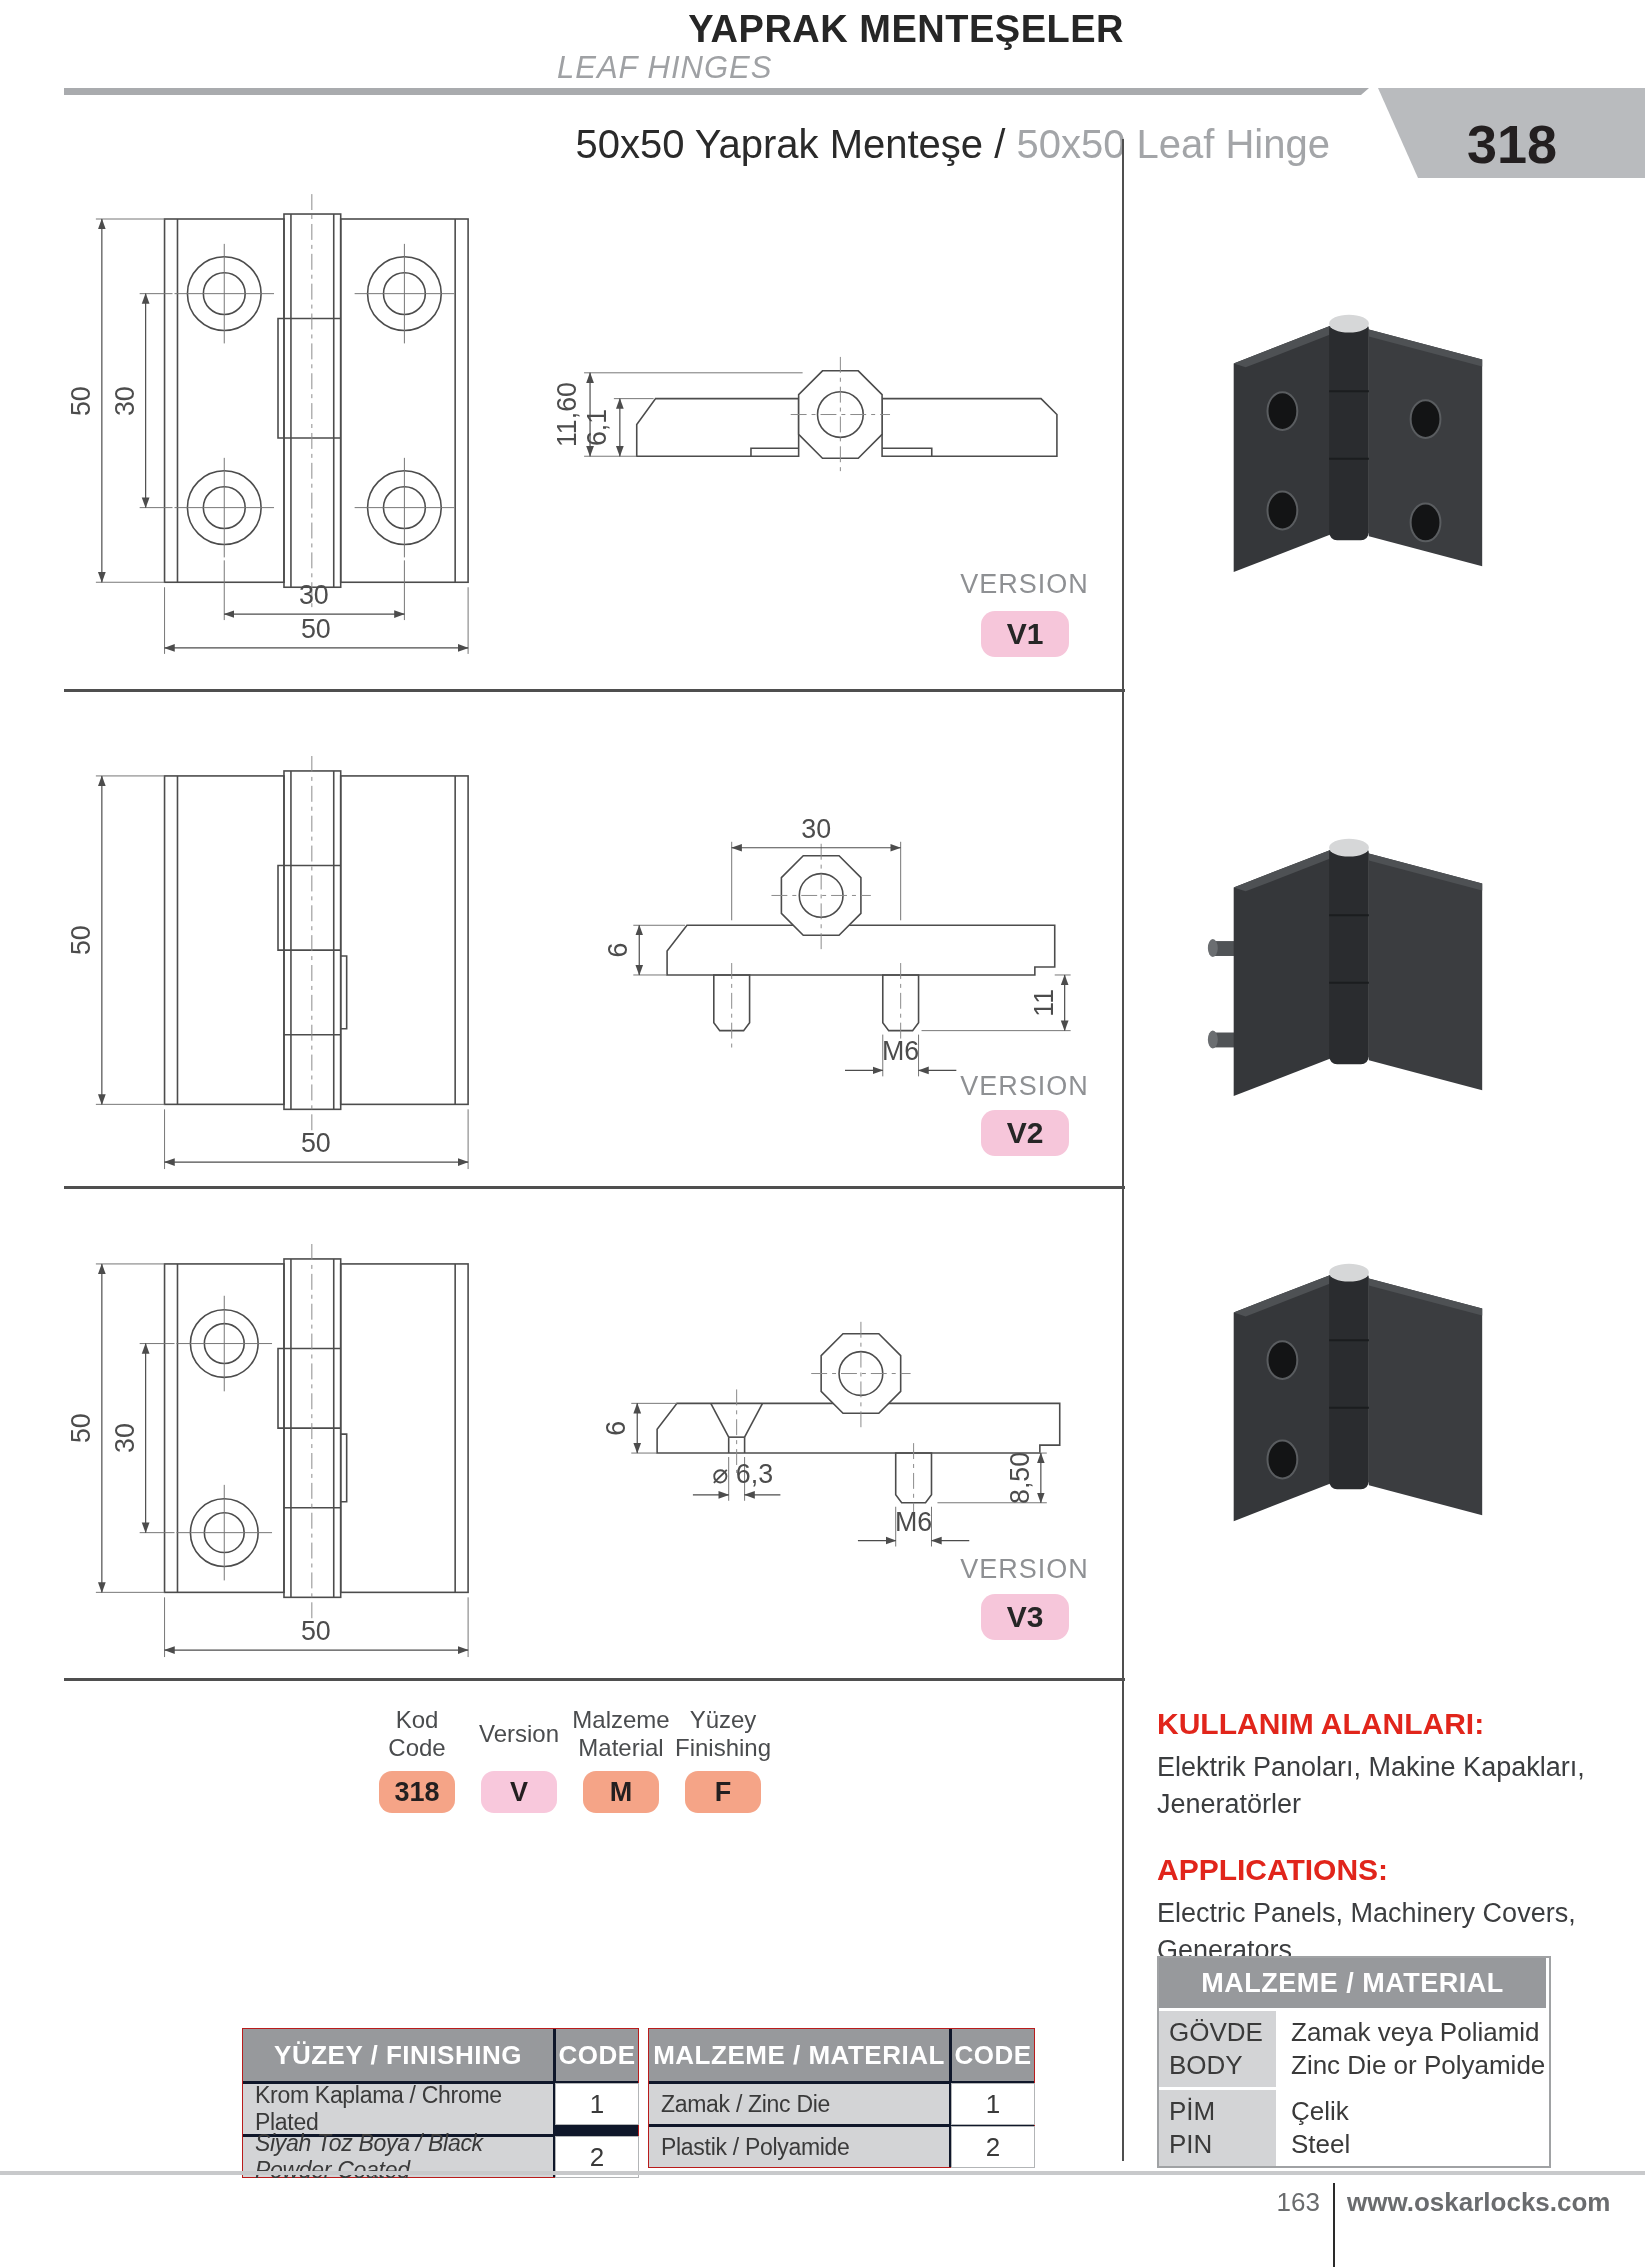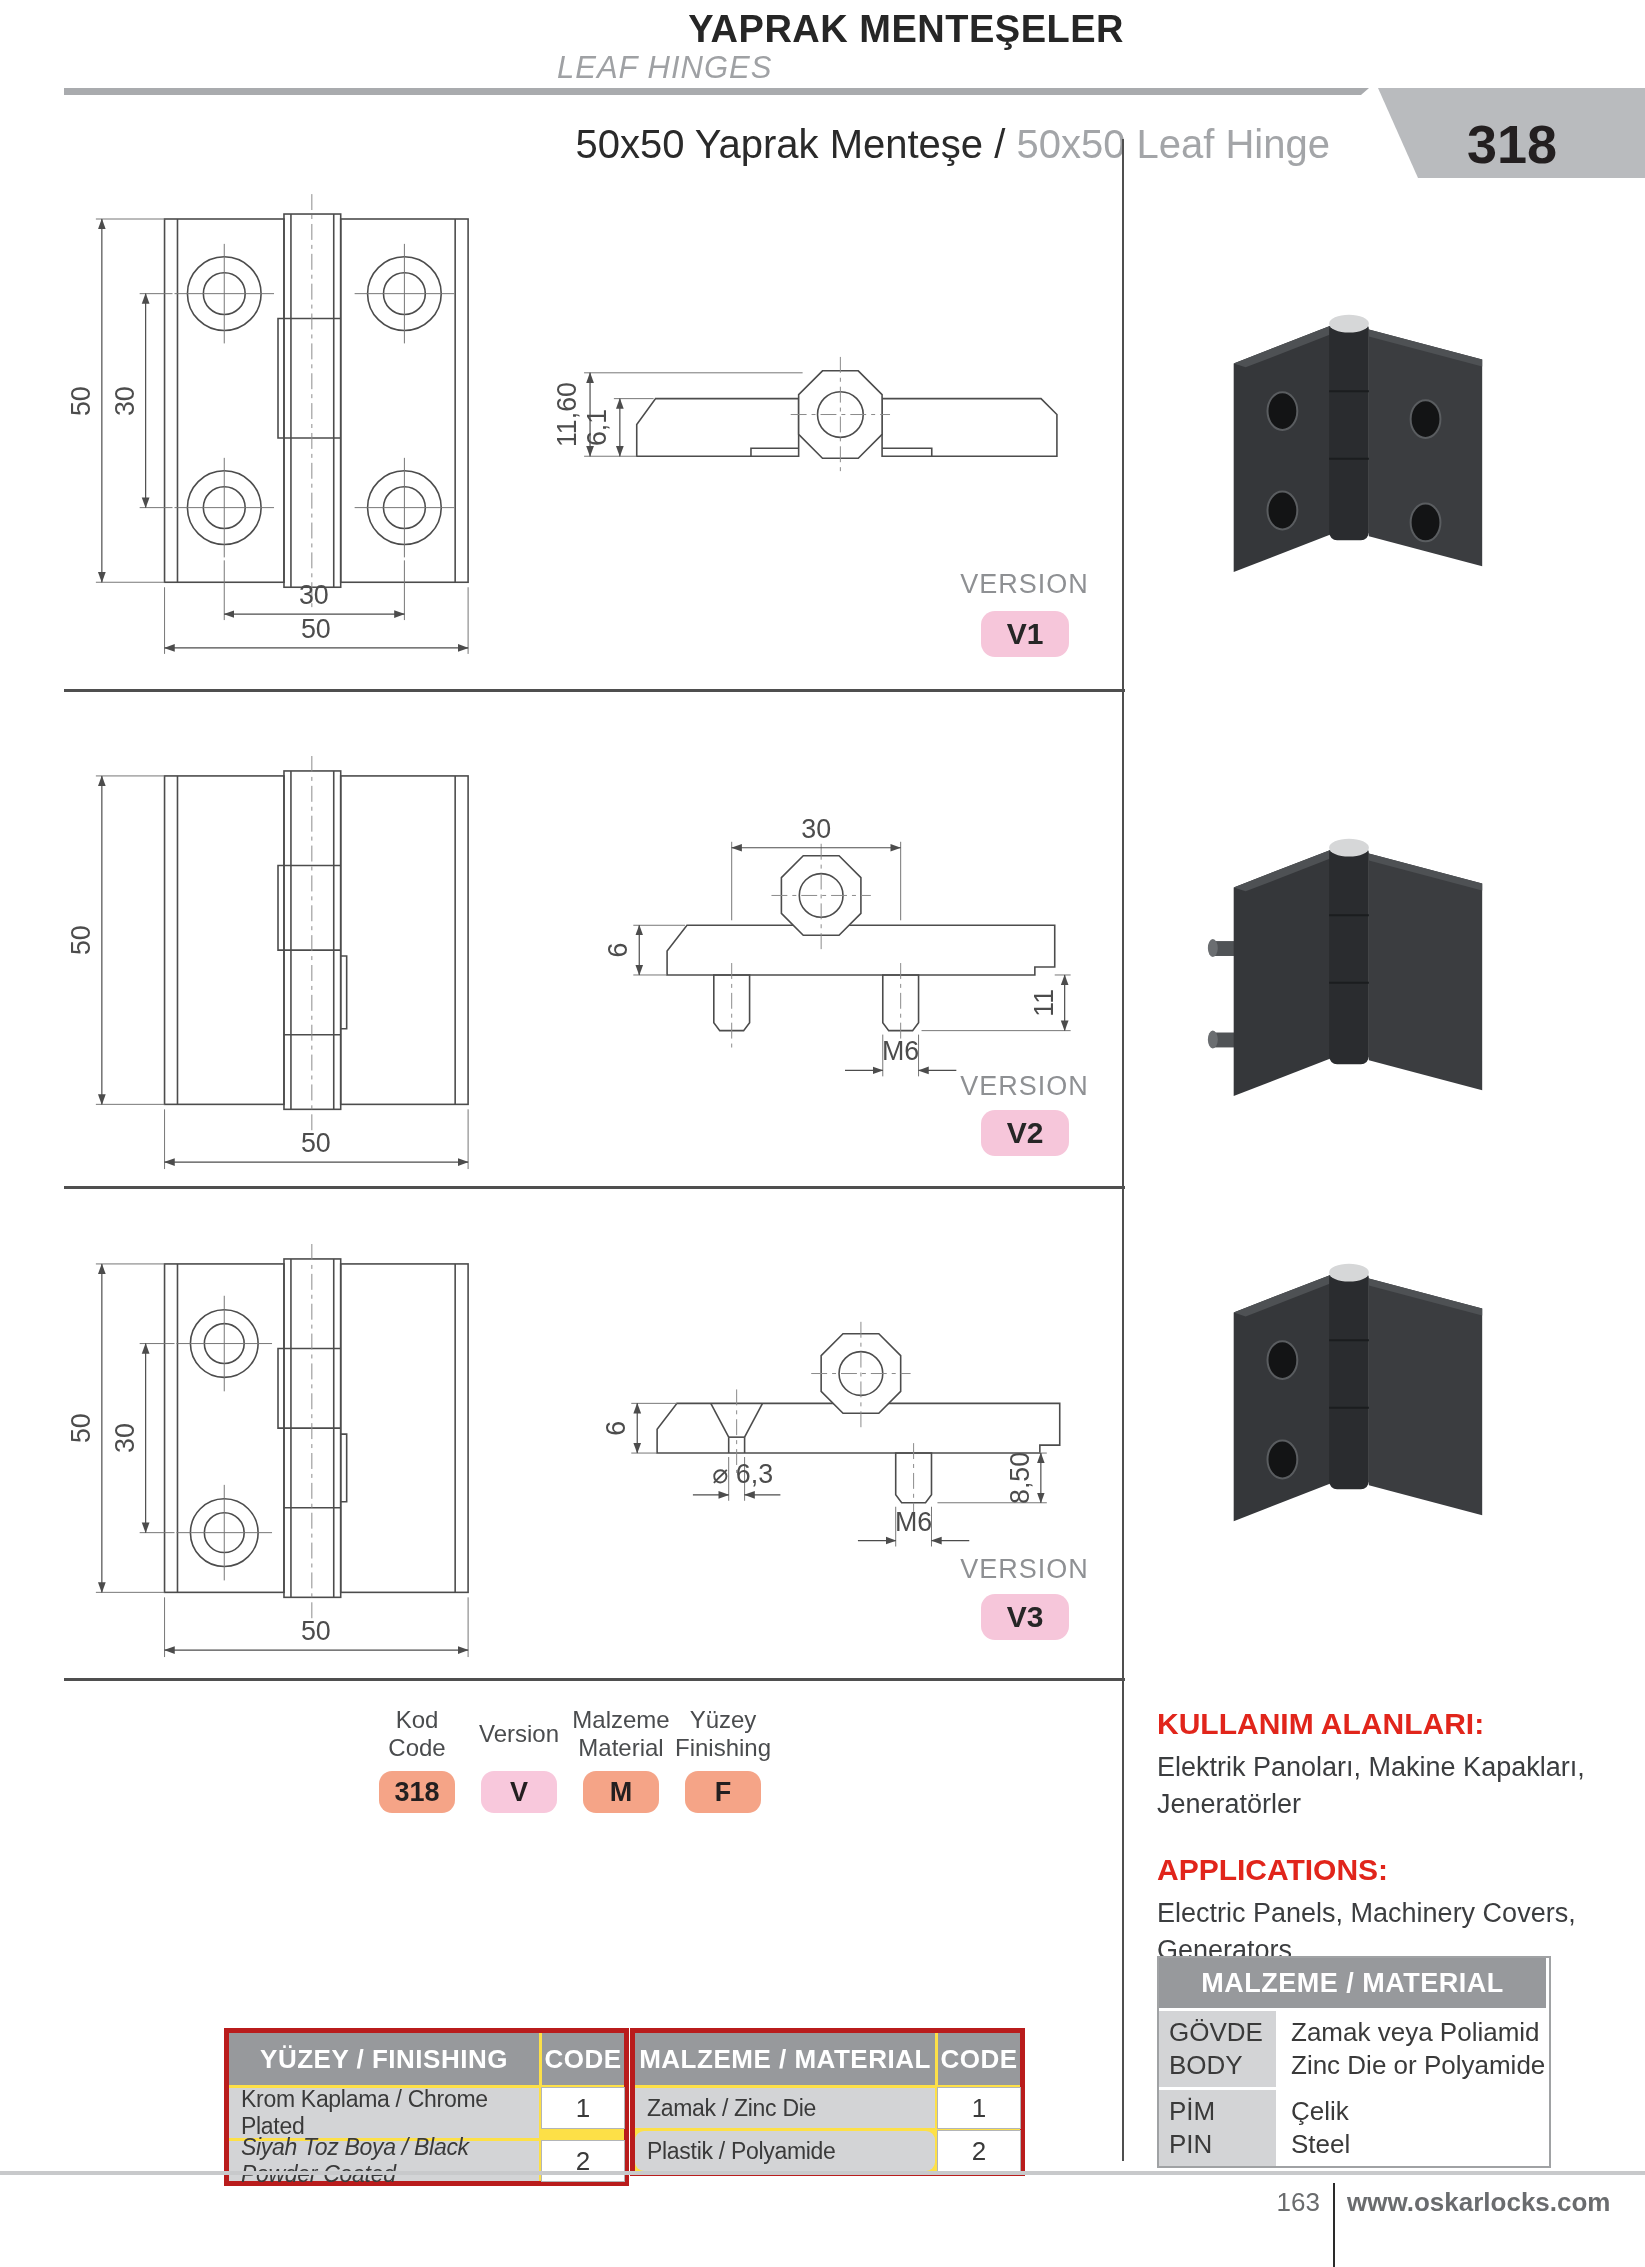--- a/index.html
+++ b/index.html
@@ -35,21 +35,21 @@
   .pill{margin-top:6px;width:76px;height:42px;border-radius:13px;display:flex;align-items:center;
         justify-content:center;font-size:27px;font-weight:bold;color:#231f20;}
   .pill.salmon{background:#f5a487;}
   .pill.pink{background:#f8c8dc;}
 
   
   .use-title{font-size:30px;font-weight:bold;color:#e1251b;margin-bottom:8px;}
   .use-body{font-size:27px;color:#3b3d3f;line-height:37px;}
 
   
-  .ctable{display:grid;gap:3px;background:#fde047;border:5px solid #b91c1c;}
+  .ctable{display:grid;gap:3px;background:#0f172a;border:1px solid #b91c1c;margin-left:18px;}
   .ctable .hcell{background:#97999c;color:#fff;font-weight:bold;font-size:26px;display:flex;
                  align-items:center;justify-content:center;letter-spacing:0.5px;}
   .ctable .lcell{background:#d3d4d6;color:#3a3a3a;font-size:23px;display:flex;align-items:center;
                  padding-left:12px;letter-spacing:-0.3px;}
   .ctable .vcell{background:#fff;border:1px solid #b3b5b7;color:#3a3a3a;font-size:26px;display:flex;
                  align-items:center;justify-content:center;margin:-1px;}
 
   
   .mtable{display:grid;grid-template-columns:117px 267px;gap:3px;background:#fff;border:2px solid #a0a2a4;}
   .mtable .mhead{grid-column:1 / span 2;background:#97999c;color:#fff;font-weight:bold;font-size:27px;
@@ -420,21 +420,21 @@
     <div class="vcell" style="height:40px;">1</div>
     <div class="lcell" style="height:40px;font-style:italic;">Siyah Toz Boya / Black Powder Coated</div>
     <div class="vcell" style="height:40px;">2</div>
   </div>
 
   <div class="abs ctable" style="left:630px;top:2028px;grid-template-columns:300px 82px;">
     <div class="hcell" style="height:52px;">MALZEME / MATERIAL</div>
     <div class="hcell" style="height:52px;">CODE</div>
     <div class="lcell" style="height:40px;">Zamak / Zinc Die</div>
     <div class="vcell" style="height:40px;">1</div>
-    <div class="lcell" style="height:40px;border-radius:9px;">Plastik / Polyamide</div>
+    <div class="lcell" style="height:40px;">Plastik / Polyamide</div>
     <div class="vcell" style="height:40px;">2</div>
   </div>
 
   <div class="abs footer-rule" style="left:0;top:2171px;width:1646px;height:4px;"></div>
   <div class="abs footer-text" style="left:1224px;top:2187px;width:96px;text-align:right;">163</div>
   <div class="abs footer-bar" style="left:1333px;top:2183px;width:2px;height:85px;"></div>
   <div class="abs footer-text" style="left:1347px;top:2187px;font-weight:bold;">www.oskarlocks.com</div>
 
 </div>
 

